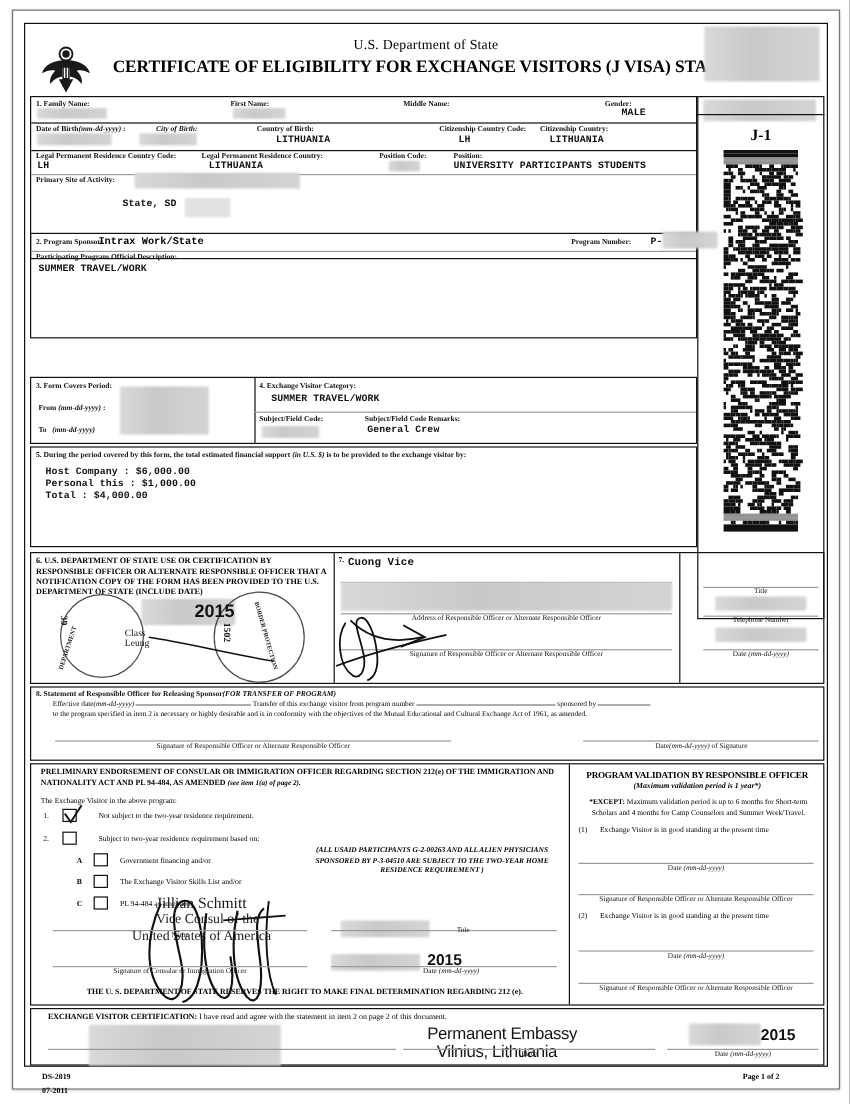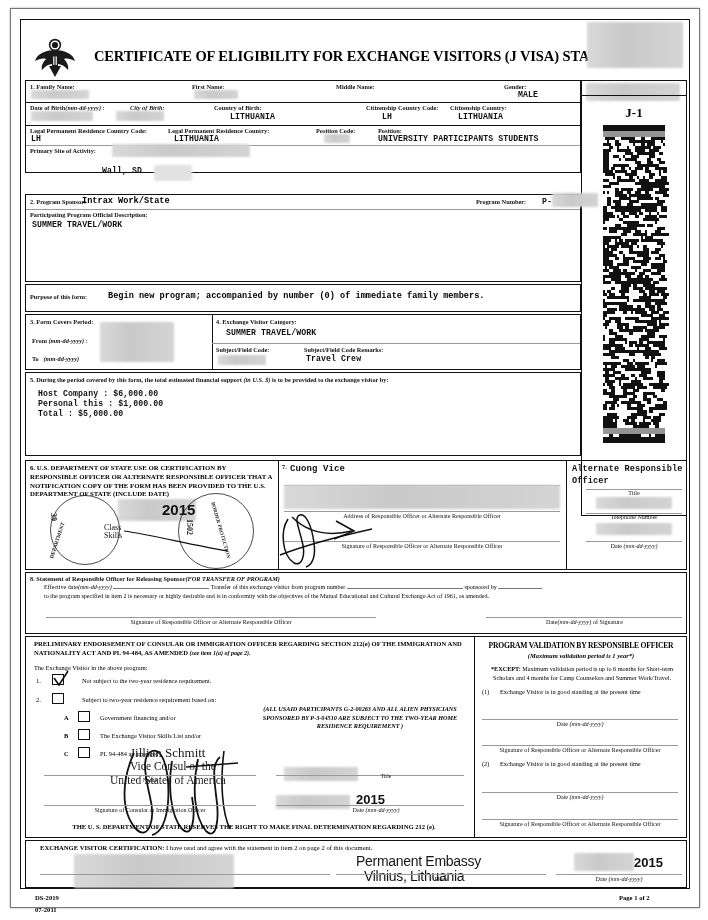--- a/index.html
+++ b/index.html
@@ -58,20 +58,21 @@
             <path d="M24 14 C14 14 6 18 4 25 C8 23 12 22 15 23 C12 26 10 30 11 34 C14 30 18 28 21 28 L21 36 L27 36 L27 28 C30 28 34 30 37 34 C38 30 36 26 33 23 C36 22 40 23 44 25 C42 18 34 14 24 14 Z"></path>
             <path d="M18 30 L24 41 L30 30 Z"></path>
             <rect x="21" y="19" width="6" height="10" fill="#fff"></rect>
             <rect x="21" y="19" width="1.2" height="10"></rect>
             <rect x="23.4" y="19" width="1.2" height="10"></rect>
             <rect x="25.8" y="19" width="1.2" height="10"></rect>
             <rect x="20" y="18" width="8" height="2.4"></rect>
           </g>
         </svg>
       </div>
+      <div class="dept">U.S. Department of State</div>
       <div class="maintitle">CERTIFICATE OF ELIGIBILITY FOR EXCHANGE VISITORS (J VISA) STATUS</div>
       <div class="redact" style="left:566px;top:2px;width:96px;height:46px;"></div>
     </div>
 
     <div class="bx bbox" style="left:560px;top:60px;width:106px;height:436px;border-width:1.2px;">
       <div class="redact" style="left:4px;top:2px;width:94px;height:18px;"></div>
       <div class="j1" style="position:absolute;left:0;top:24px;width:100%;">J-1</div>
       <div id="bcHolder" style="position:absolute;left:21px;top:44px;width:62px;height:318px;">
             <div class="barcode" style="left:0;top:0px;width:62px;height:3px;"></div>
             <div class="barcode" style="left:0;top:3px;width:62px;height:3px;"></div>
@@ -962,21 +963,21 @@
             <div class="barcode" style="left:46px;top:309px;width:2px;height:3px;"></div>
             <div class="barcode" style="left:52px;top:309px;width:6px;height:3px;"></div>
             <div class="barcode" style="left:58px;top:309px;width:2px;height:3px;"></div>
             <div class="barcode" style="left:60px;top:309px;width:2px;height:3px;"></div>
             <div class="barcode" style="left:0;top:312px;width:62px;height:3px;"></div>
             <div class="barcode" style="left:0;top:315px;width:62px;height:3px;"></div>
           </div>
     </div>
     <div class="hr" style="left:560px;top:75px;width:106px;"></div>
 
-    <div class="bx bbox" style="left:4px;top:60px;width:556px;height:93px;padding-left:11px;">
+    <div class="bx bbox" style="left:4px;top:60px;width:556px;height:136px;padding-left:11px;">
 
       <div class="lbl bx" style="left:4px;top:2px;">1.  Family Name:</div>
       <div class="redact" style="left:5px;top:9px;width:58px;height:9px;"></div>
       <div class="lbl bx" style="left:166px;top:2px;">First Name:</div>
       <div class="redact" style="left:168px;top:9px;width:44px;height:9px;"></div>
       <div class="lbl bx" style="left:310px;top:2px;">Middle Name:</div>
       <div class="lbl bx" style="left:478px;top:2px;">Gender:</div>
       <div class="val bx" style="left:492px;top:9px;">MALE</div>
       <div class="hr" style="left:0;top:21px;width:554px;"></div>
 
@@ -997,101 +998,96 @@
       <div class="lbl bx" style="left:142px;top:46px;">Legal Permanent Residence Country:</div>
       <div class="val bx" style="left:148px;top:53px;">LITHUANIA</div>
       <div class="lbl bx" style="left:290px;top:46px;">Position Code:</div>
       <div class="redact" style="left:298px;top:53px;width:26px;height:9px;"></div>
       <div class="lbl bx" style="left:352px;top:46px;">Position:</div>
       <div class="val bx" style="left:352px;top:53px;">UNIVERSITY PARTICIPANTS STUDENTS</div>
       <div class="hrl" style="left:0;top:64px;width:554px;"></div>
 
       <div class="lbl bx" style="left:4px;top:66px;">Primary Site of Activity:</div>
       <div class="redact" style="left:86px;top:63px;width:138px;height:13px;"></div>
-      <div class="val bx" style="left:76px;top:85px;">Wall, SD</div>
+      <div class="val bx" style="left:76px;top:85px;">State, SD</div>
       <div class="redact lite" style="left:128px;top:84px;width:38px;height:16px;"></div>
     </div>
 
     <div class="bx bbox" style="left:4px;top:174px;width:556px;height:88px;">
       <div class="lbl bx" style="left:4px;top:3px;">2.  Program Sponsor:</div>
       <div class="valbig bx" style="left:56px;top:1px;">Intrax Work/State</div>
       <div class="lbl bx" style="left:450px;top:3px;">Program Number:</div>
       <div class="val bx" style="left:516px;top:2px;">P-</div>
       <div class="redact" style="left:526px;top:-2px;width:46px;height:14px;"></div>
       <div class="hrl" style="left:0;top:14px;width:554px;"></div>
       <div class="lbl bx" style="left:4px;top:16px;">Participating Program Official Description:</div>
       <div class="val bx" style="left:6px;top:25px;">SUMMER TRAVEL/WORK</div>
     </div>
 
-    <div class="bx bbox" style="left:4px;top:264px;width:556px;height:28px;">
-      <div class="lbl bx" style="left:4px;top:8px;">Purpose of this form:</div>
-      <div class="valbig bx" style="left:82px;top:6px;">Begin new program; accompanied by number (0) of immediate family members.</div>
-    </div>
 
     <div class="bx bbox" style="left:4px;top:294px;width:556px;height:56px;">
       <div class="vr" style="left:186px;top:0;height:54px;"></div>
       <div class="lbl bx" style="left:4px;top:3px;">3.  Form Covers Period:</div>
       <div class="lbl bx" style="left:6px;top:22px;"><span>From</span> <span class="lblit">(mm-dd-yyyy)</span> :</div>
       <div class="lbl bx" style="left:6px;top:40px;"><span>To</span>&nbsp;&nbsp; <span class="lblit">(mm-dd-yyyy)</span></div>
       <div class="redact" style="left:74px;top:7px;width:74px;height:40px;"></div>
 
       <div class="lbl bx" style="left:190px;top:3px;">4.  Exchange Visitor Category:</div>
       <div class="val bx" style="left:200px;top:13px;">SUMMER TRAVEL/WORK</div>
       <div class="hrl" style="left:186px;top:28px;width:368px;"></div>
       <div class="lbl bx" style="left:190px;top:31px;">Subject/Field Code:</div>
       <div class="redact" style="left:192px;top:40px;width:48px;height:10px;"></div>
       <div class="lbl bx" style="left:278px;top:31px;">Subject/Field Code Remarks:</div>
-      <div class="val bx" style="left:280px;top:39px;">Travel Crew</div>
+      <div class="val bx" style="left:280px;top:39px;">General Crew</div>
     </div>
 
     <div class="bx bbox" style="left:4px;top:352px;width:556px;height:84px;">
       <div class="lbl bx" style="left:4px;top:3px;width:546px;"><span>5.  During the period covered by this form, the total estimated financial support</span> <span class="lblit">(in U.S. $)</span> <span>is to be provided to the exchange visitor by:</span></div>
       <div class="val bx" style="left:12px;top:16px;">Host Company : $6,000.00</div>
       <div class="val bx" style="left:12px;top:26px;">Personal this : $1,000.00</div>
-      <div class="val bx" style="left:12px;top:36px;">Total : $5,000.00</div>
+      <div class="val bx" style="left:12px;top:36px;">Total : $4,000.00</div>
     </div>
 
     <div class="bx bbox" style="left:4px;top:440px;width:662px;height:110px;">
       <div class="vr" style="left:252px;top:0;height:108px;"></div>
       <div class="vr" style="left:540px;top:0;height:108px;"></div>
 
       <div class="bx" style="left:4px;top:3px;width:244px;font-size:6.8px;font-weight:bold;line-height:1.3;">6.  U.S. DEPARTMENT OF STATE  USE OR CERTIFICATION BY RESPONSIBLE OFFICER OR ALTERNATE RESPONSIBLE OFFICER THAT A NOTIFICATION COPY OF THE FORM HAS BEEN PROVIDED TO THE U.S. DEPARTMENT OF STATE (INCLUDE DATE)</div>
       <div class="redact" style="left:92px;top:38px;width:78px;height:22px;"></div>
 
       <div class="stamp-round" style="left:24px;top:34px;width:68px;height:68px;"></div>
       <div class="bx" style="left:32px;top:52px;font-size:8px;font-weight:bold;transform:rotate(90deg);transform-origin:left top;color:#222;">39</div>
       <div class="bx" style="left:28px;top:92px;font-size:5.4px;font-weight:bold;transform:rotate(-72deg);transform-origin:left bottom;color:#222;">DEPARTMENT</div>
 
       <div class="stamp-round" style="left:152px;top:32px;width:74px;height:74px;"></div>
       <div class="bx" style="left:168px;top:58px;font-size:8px;font-weight:bold;transform:rotate(90deg);transform-origin:left top;color:#222;">1502</div>
       <div class="bx" style="left:190px;top:40px;font-size:5.2px;font-weight:bold;transform:rotate(74deg);transform-origin:left top;color:#222;">BORDER PROTECTION</div>
       <div class="yr bx" style="left:136px;top:40px;">2015</div>
       <div class="hand bx" style="left:78px;top:62px;font-size:8px;">Class</div>
-      <div class="hand bx" style="left:78px;top:70px;font-size:8px;">Skills</div>
+      <div class="hand bx" style="left:78px;top:70px;font-size:8px;">Leung</div>
       <svg class="sig" style="left:96px;top:66px;" width="110" height="30">
         <path d="M2 4 C30 8 70 18 106 24" stroke="#111" stroke-width="1.2" fill="none"></path>
       </svg>
 
       <div class="bx" style="left:256px;top:2px;font-size:6.3px;font-weight:bold;">7.</div>
       <div class="val bx" style="left:264px;top:3px;font-size:9px;">Cuong Vice</div>
       <div class="hrl" style="left:258px;top:24px;width:276px;"></div>
       <div class="cap bx" style="left:258px;top:25px;width:276px;">Name of Official Preparing Form</div>
       <div class="redact" style="left:258px;top:24px;width:276px;height:24px;"></div>
       <div class="hrl" style="left:258px;top:50px;width:276px;"></div>
       <div class="cap bx" style="left:258px;top:52px;width:276px;">Address of Responsible Officer or Alternate Responsible Officer</div>
       <div class="hrl" style="left:258px;top:80px;width:276px;"></div>
       <div class="cap bx" style="left:258px;top:82px;width:276px;">Signature of Responsible Officer or Alternate Responsible Officer</div>
       <svg class="sig" style="left:250px;top:50px;" width="108" height="60">
         <path d="M12 8 C4 20 6 44 18 52 C26 56 30 44 26 30 C22 14 18 6 24 4 C30 2 36 16 38 32 C40 46 36 54 30 56" stroke="#111" stroke-width="1.5" fill="none"></path>
         <path d="M4 44 C30 34 60 26 96 18" stroke="#111" stroke-width="1.5" fill="none"></path>
         <path d="M16 6 C30 20 50 26 76 20" stroke="#111" stroke-width="1.5" fill="none"></path>
         <path d="M60 10 L78 20 L58 28" stroke="#111" stroke-width="1.5" fill="none"></path>
       </svg>
 
-      <div class="val bx" style="left:546px;top:3px;width:114px;font-size:8.6px;line-height:1.35;">Alternate Responsible Officer</div>
       <div class="hrl" style="left:560px;top:28px;width:96px;"></div>
       <div class="cap bx" style="left:560px;top:29px;width:96px;">Title</div>
       <div class="redact" style="left:570px;top:36px;width:76px;height:12px;"></div>
       <div class="hrl" style="left:560px;top:52px;width:96px;"></div>
       <div class="cap bx" style="left:560px;top:53px;width:96px;">Telephone Number</div>
       <div class="redact" style="left:570px;top:62px;width:76px;height:12px;"></div>
       <div class="hrl" style="left:560px;top:80px;width:96px;"></div>
       <div class="cap bx" style="left:560px;top:82px;width:96px;"><span>Date</span> <span style="font-style:italic;">(mm-dd-yyyy)</span></div>
     </div>
 

